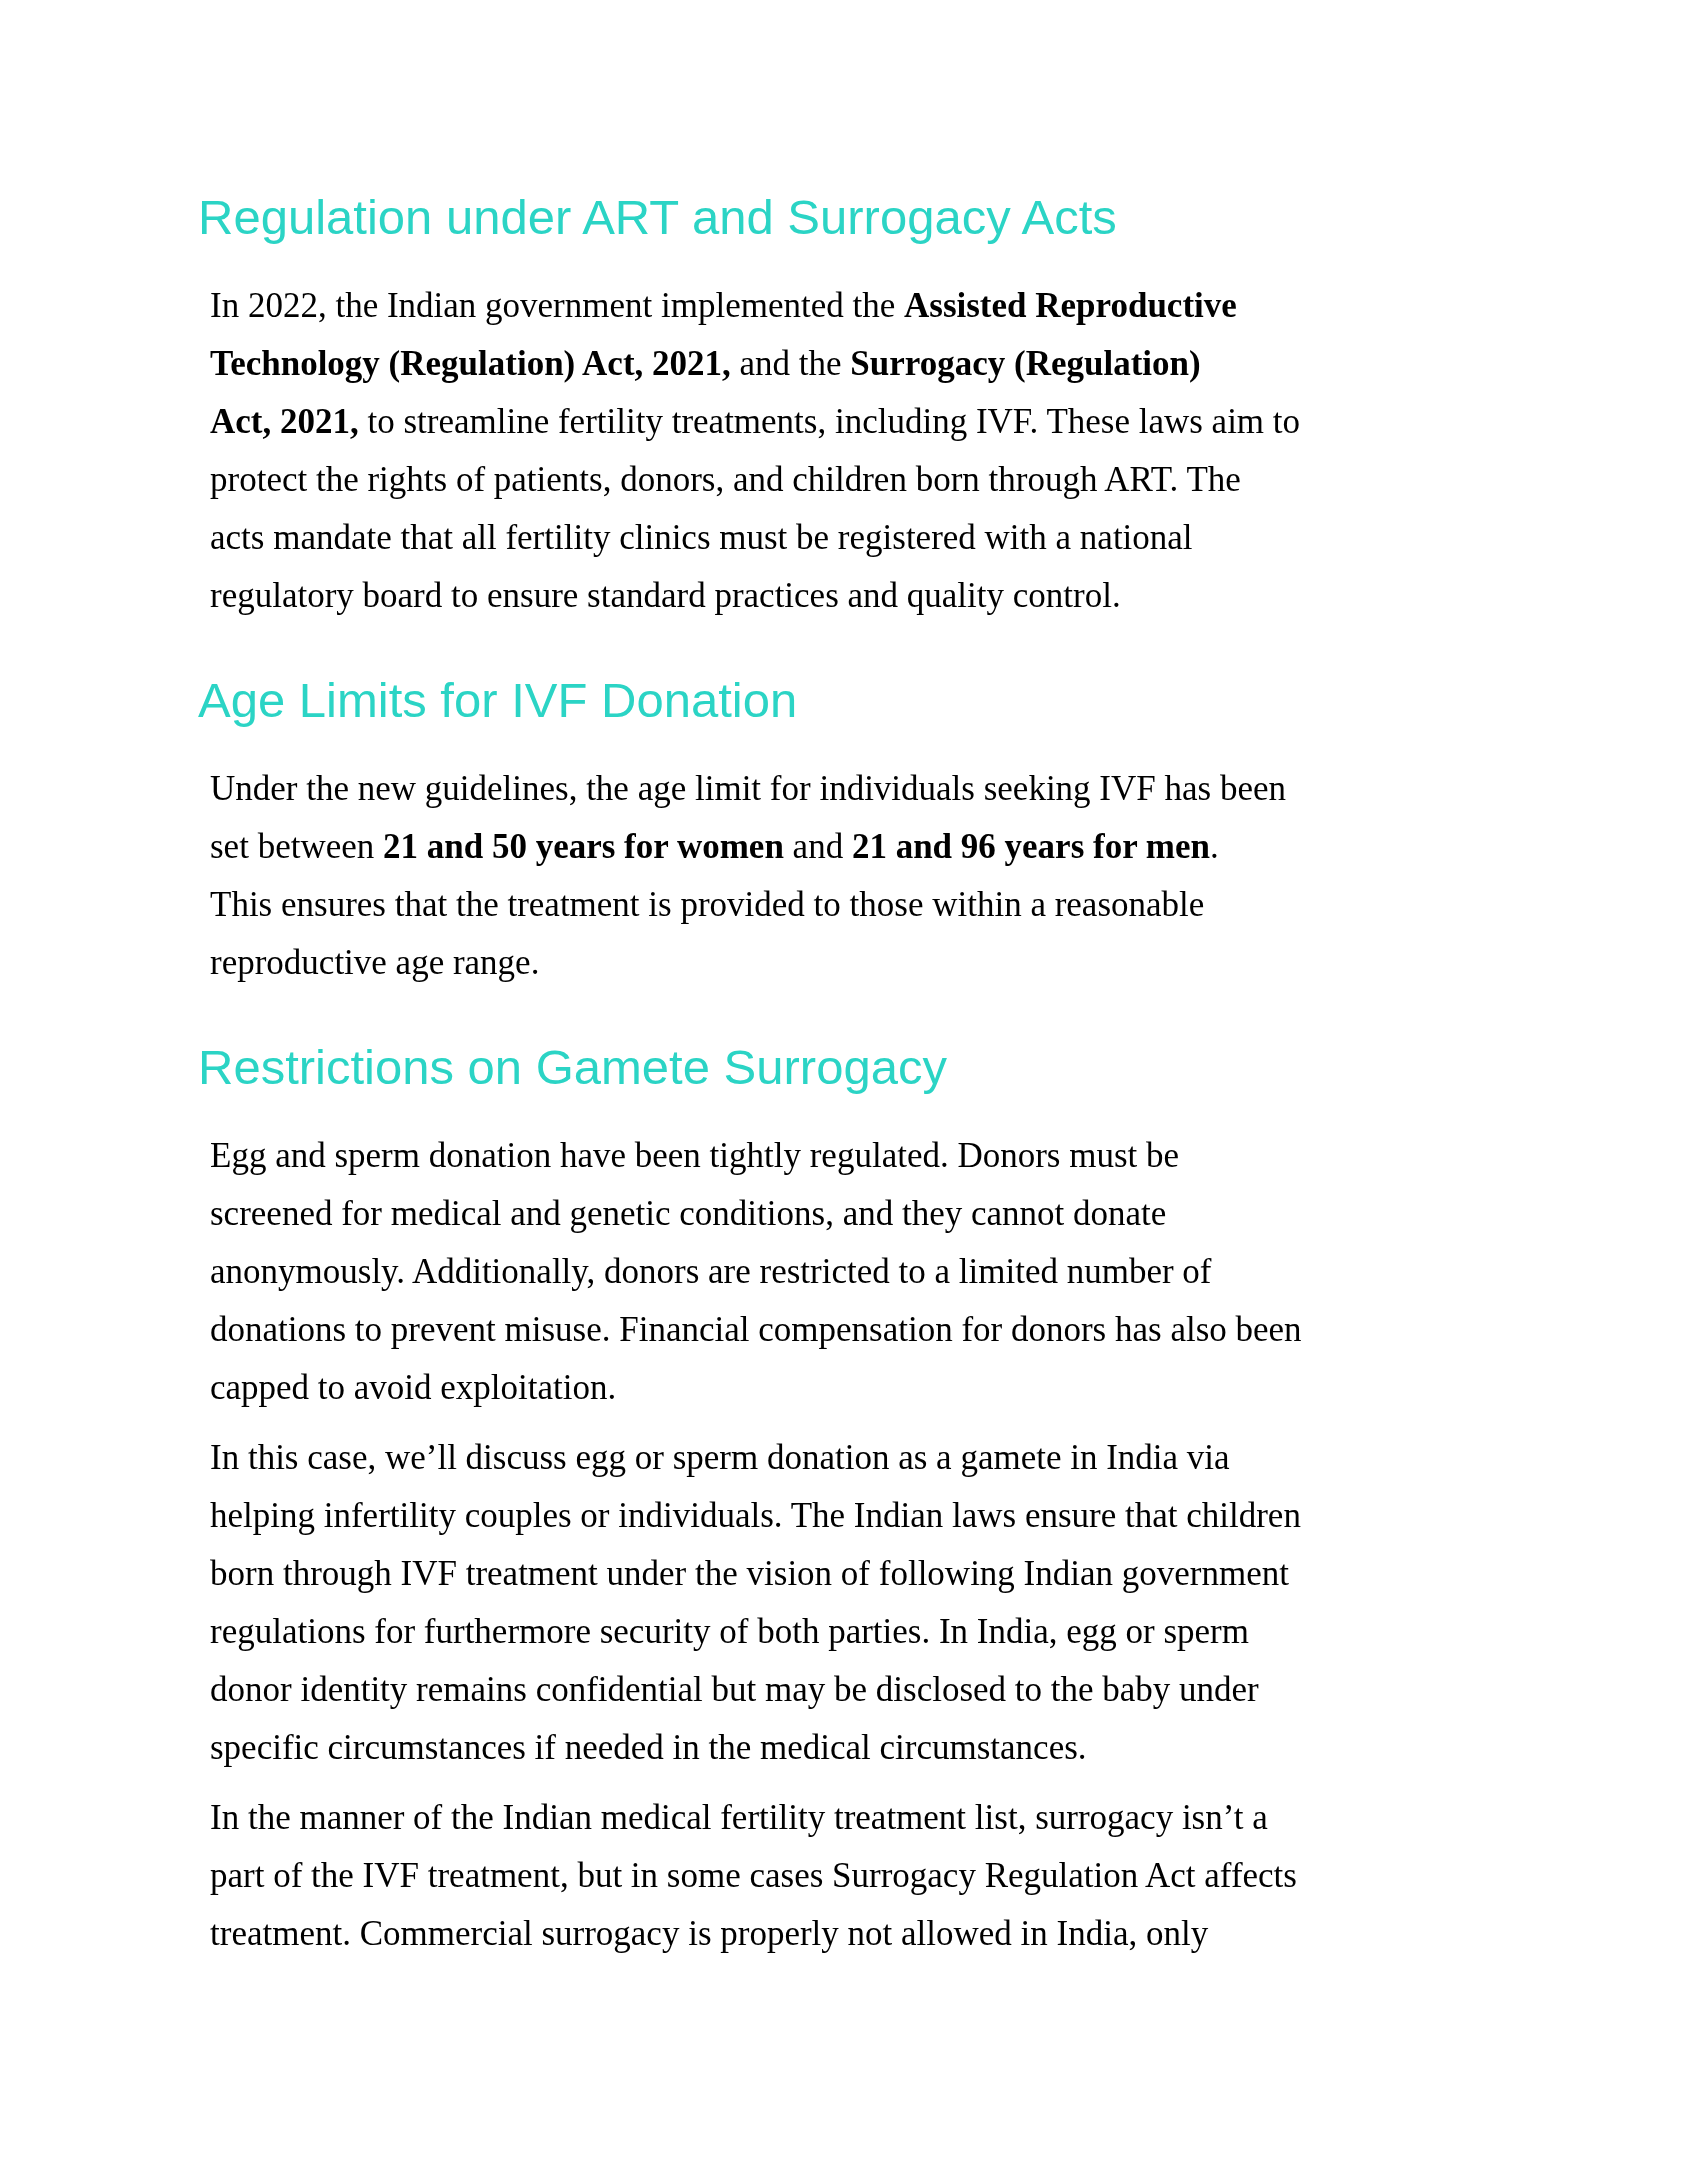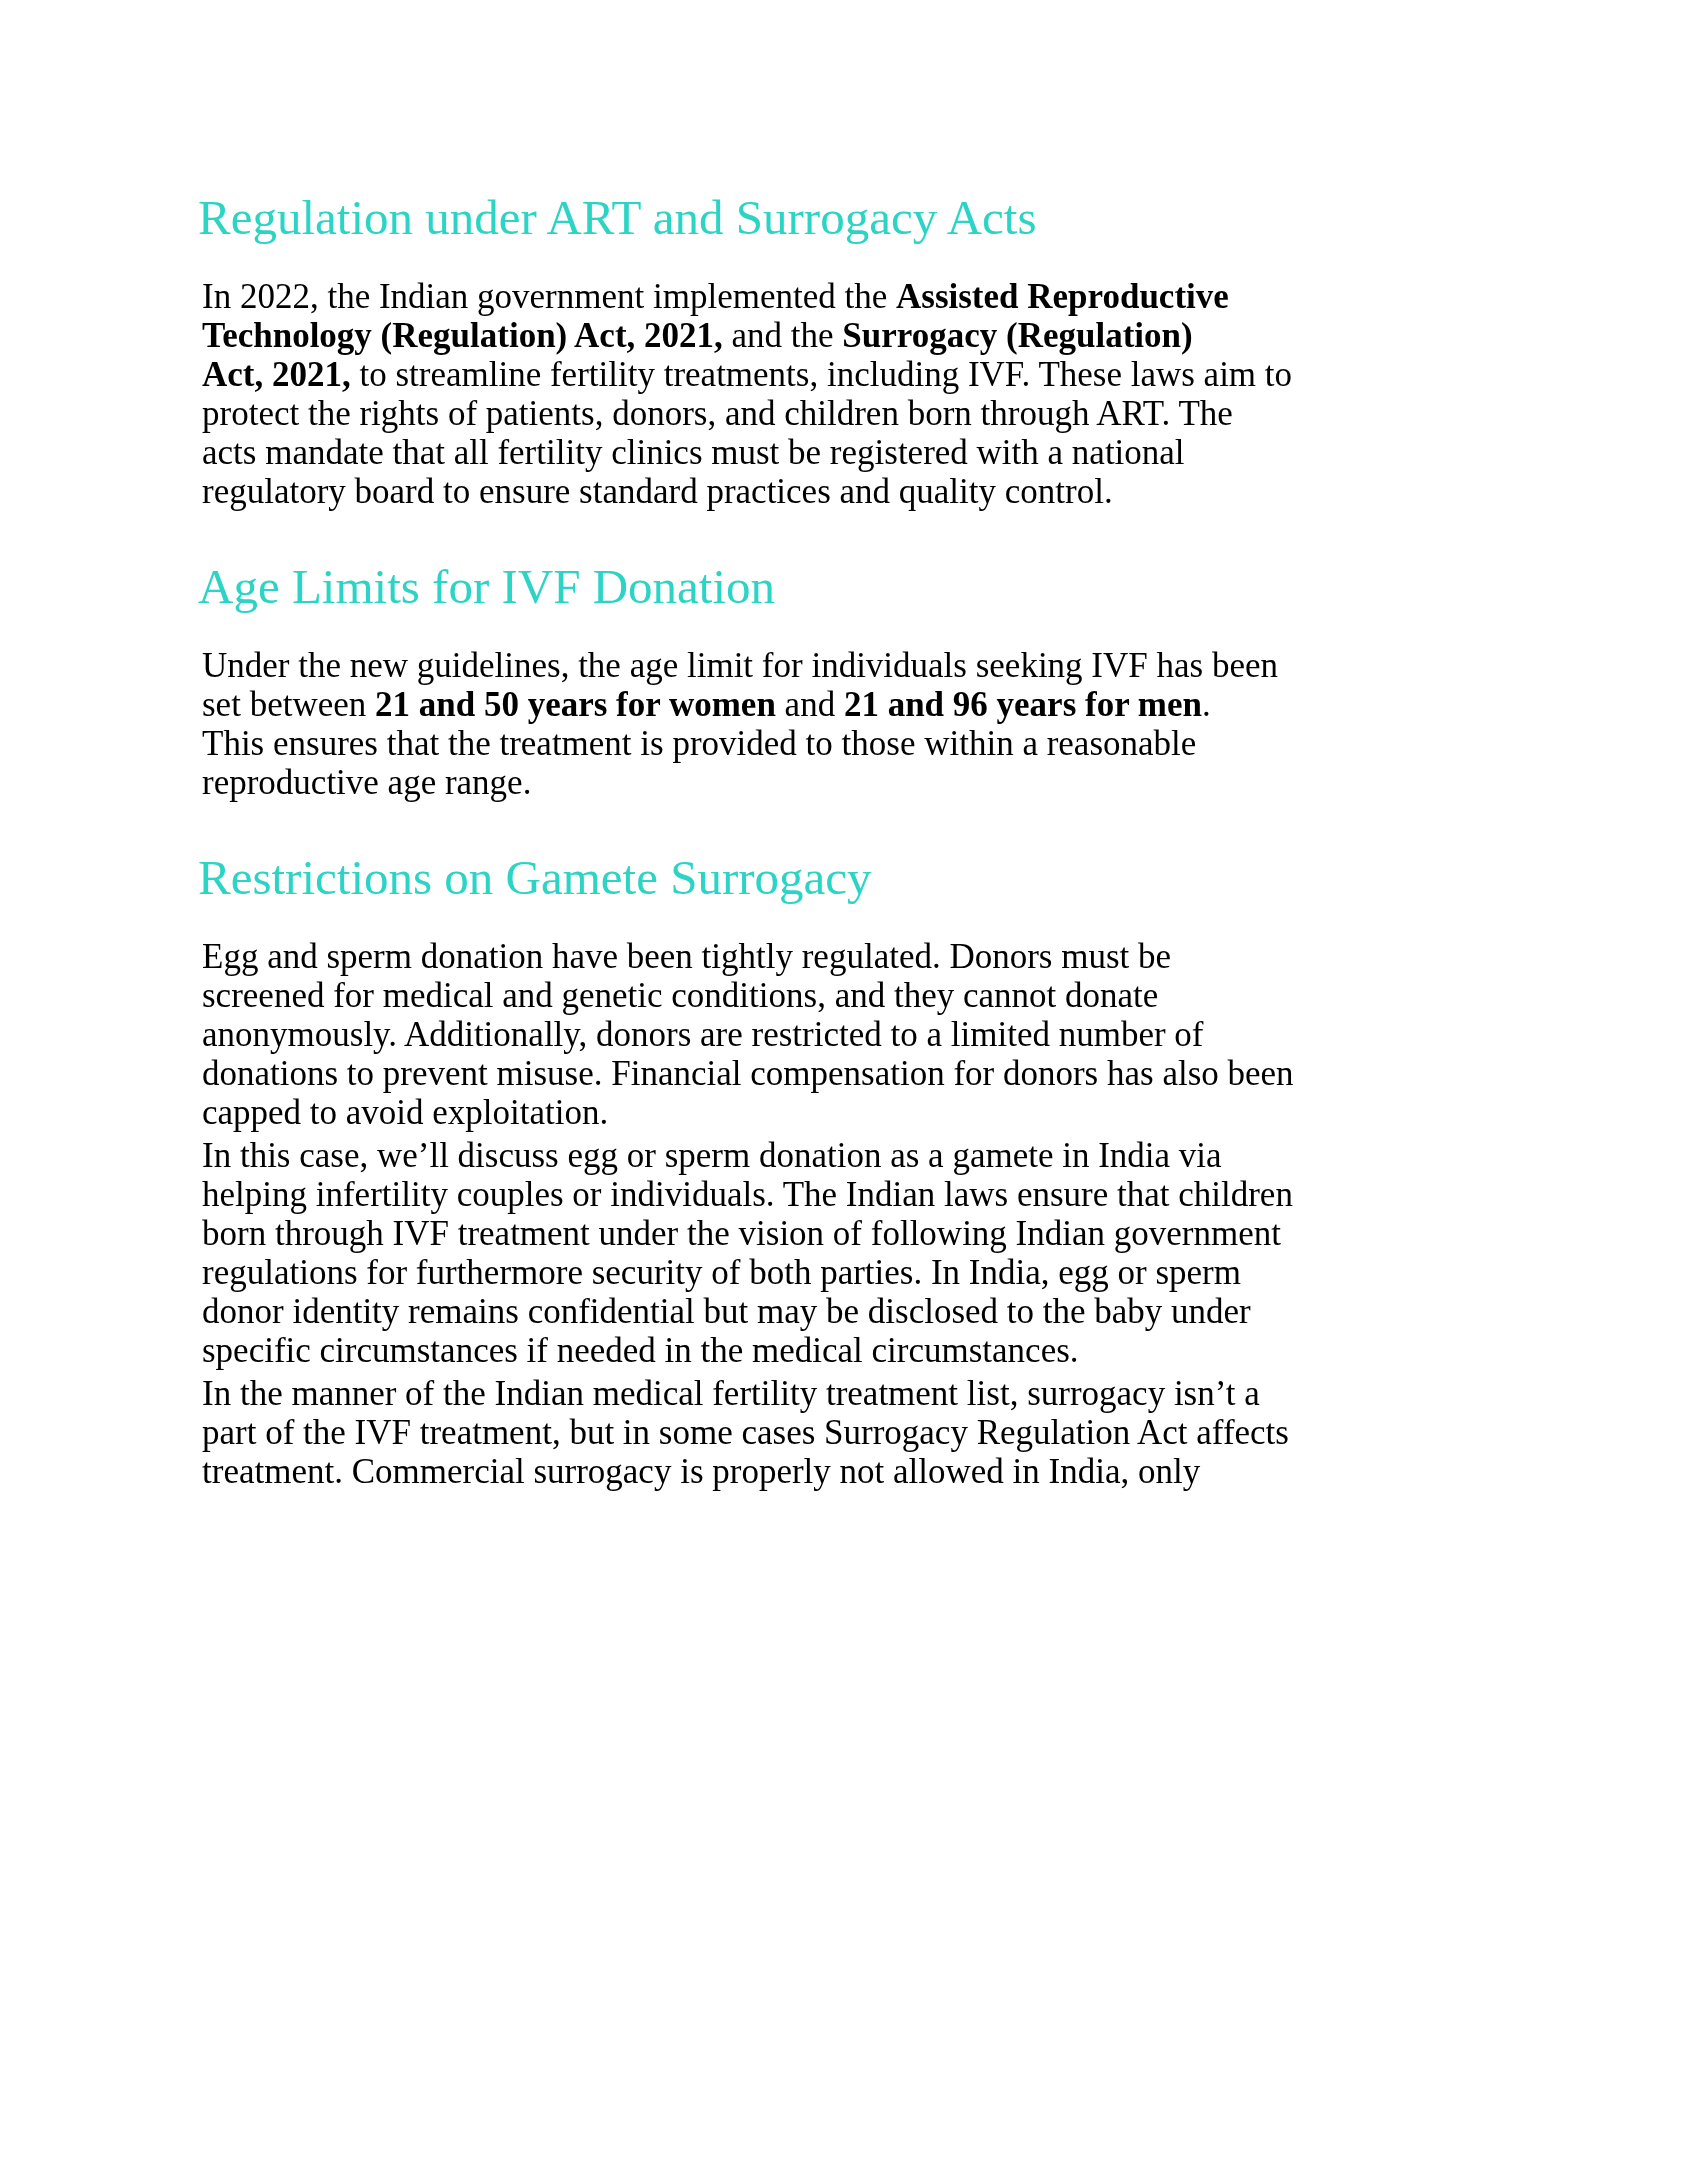--- a/index.html
+++ b/index.html
@@ -13,37 +13,37 @@
     height: 2183px;
   }
   .page {
     width: 1687px;
     height: 2183px;
     background: #ffffff;
     padding: 188px 134px 66px 198px;
     overflow: hidden;
   }
   .doc-section h2 {
-    font-family: Liberation Serif, serif;
+    font-family: Liberation Sans, sans-serif;
     font-weight: 400;
     font-size: 49px;
     line-height: 59px;
     color: var(--accent, #2bd4c5);
     margin: 0 0 30px 0;
     letter-spacing: 0;
   }
   .doc-section + .doc-section h2 {
     margin-top: 46px;
   }
   .doc-section p {
     font-family: "Liberation Serif", serif;
     font-size: 35px;
-    line-height: 39px;
+    line-height: 58px;
     color: #000000;
-    margin: 4px;
+    margin: 12px;
     max-width: 1355px;
     white-space: pre-line;
   }
   .bold { font-weight: 700; }
 </style>
 </head>
 <body>
 
 <div class="page">
 

